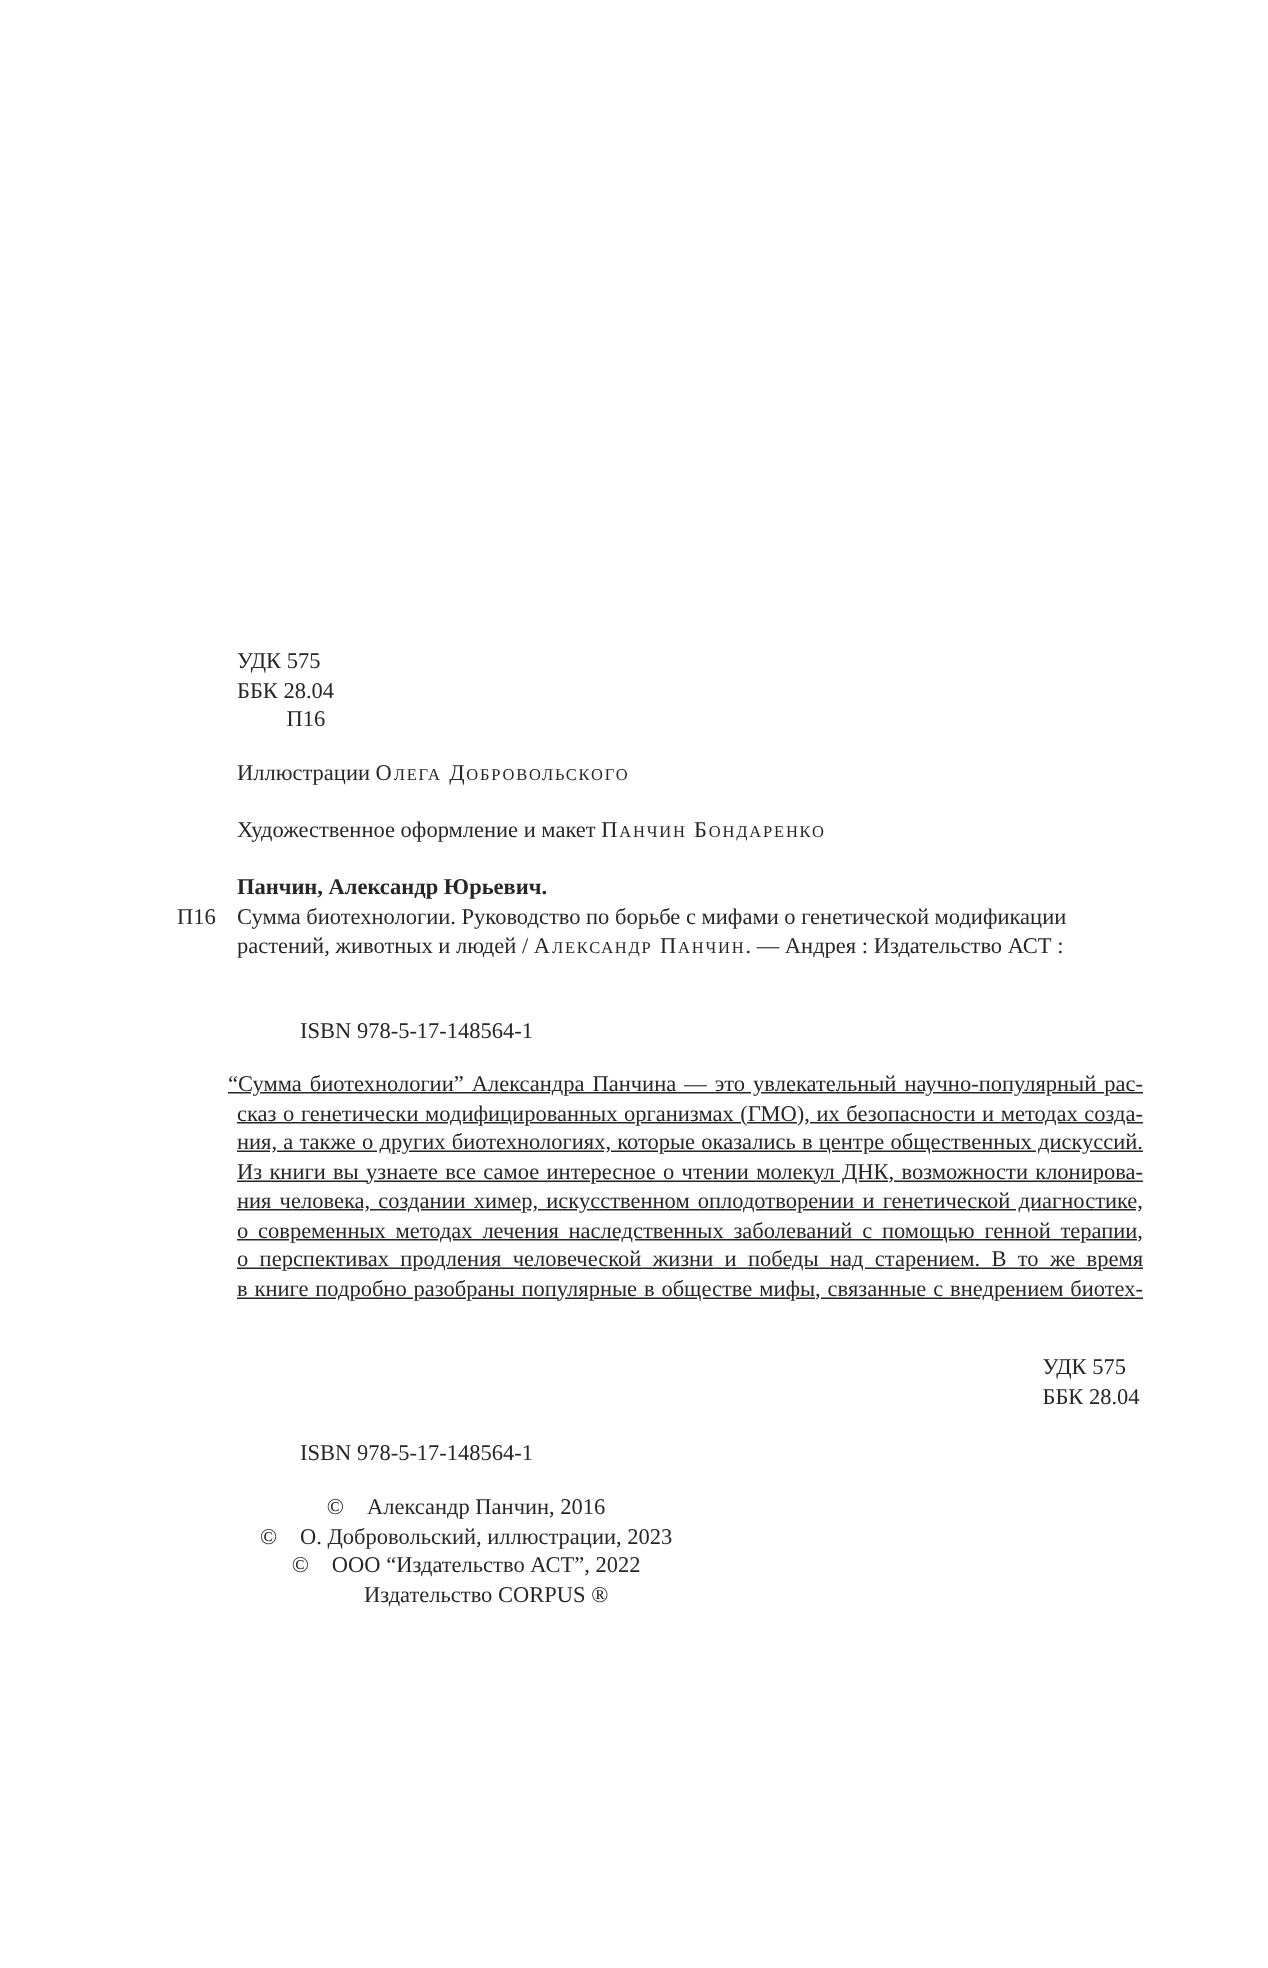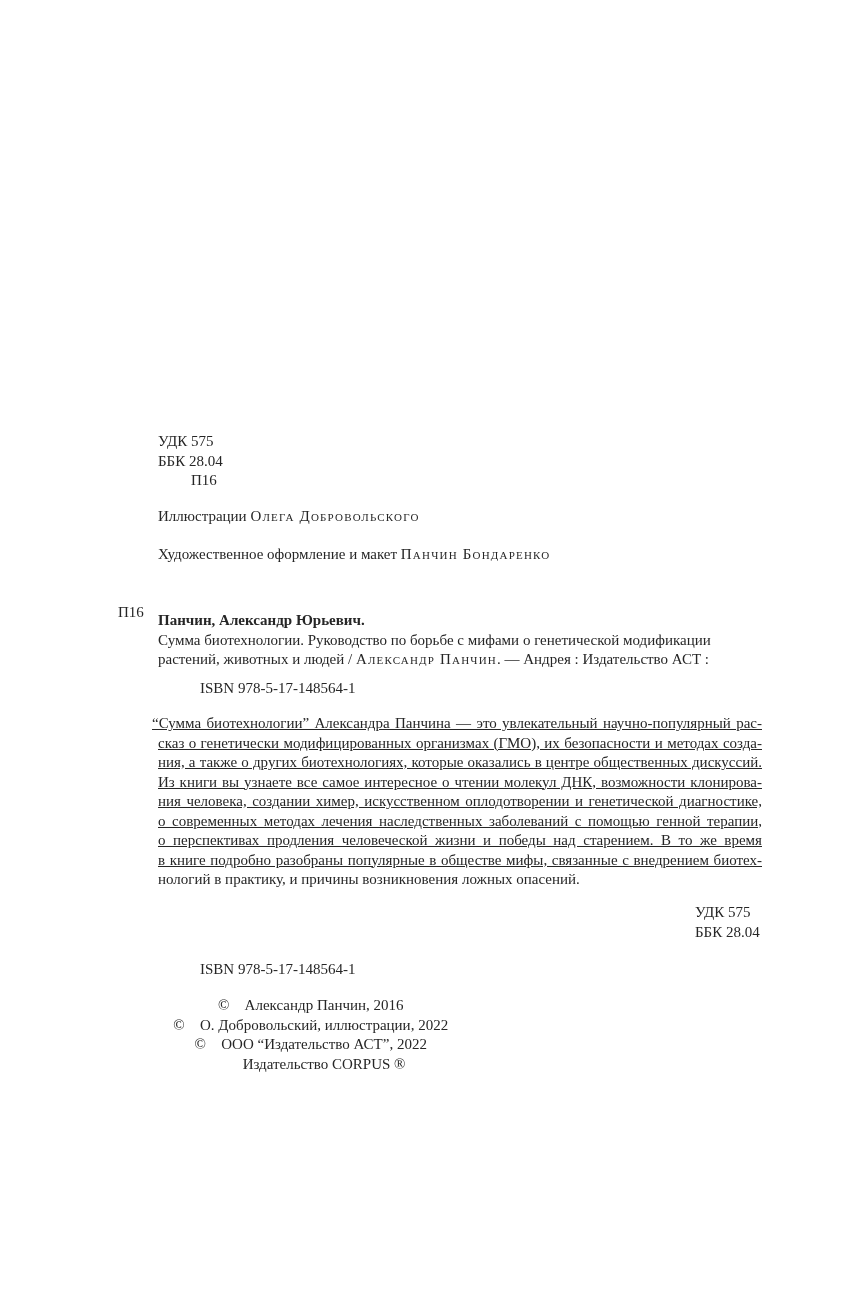--- a/index.html
+++ b/index.html
@@ -24,46 +24,45 @@
   <span class="line" style="padding-left:33px;">П16</span>
 </div>
 
 <div class="abs" style="left:158px; top:507px;">
   <span>Иллюстрации </span><span class="sc">Олега Добровольского</span>
 </div>
 <div class="abs" style="left:158px; top:545px;">
   <span>Художественное оформление и макет </span><span class="sc">Панчин Бондаренко</span>
 </div>
 
-<div class="abs" style="left:158px; top:583px;margin-top:28px;">
+<div class="abs" style="left:158px; top:583px;">
   <span class="line bold">Панчин, Александр Юрьевич.</span>
   <span class="line">Сумма биотехнологии. Руководство по борьбе с мифами о генетической модификации</span>
   <span class="line"><span>растений, животных и людей / </span><span class="sc">Александр Панчин</span><span>. — Андрея : Издательство АСТ :</span></span>
 </div>
 <div class="abs" style="left:118px; top:602.5px;">П16</div>
 
 <div class="abs" style="left:200px; top:679px;">ISBN 978-5-17-148564-1</div>
 
 <div style="position:absolute; left:158px; top:714px; width:604px; line-height:19.5px;">
   <span class="just" style="margin-left:-6px;">“Сумма биотехнологии” Александра Панчина — это увлекательный научно-популярный рас-</span>
   <span class="just">сказ о генетически модифицированных организмах (ГМО), их безопасности и методах созда-</span>
   <span class="just">ния, а также о других биотехнологиях, которые оказались в центре общественных дискуссий.</span>
   <span class="just">Из книги вы узнаете все самое интересное о чтении молекул ДНК, возможности клонирова-</span>
   <span class="just">ния человека, создании химер, искусственном оплодотворении и генетической диагностике,</span>
   <span class="just">о современных методах лечения наследственных заболеваний с помощью генной терапии,</span>
   <span class="just">о перспективах продления человеческой жизни и победы над старением. В то же время</span>
   <span class="just">в книге подробно разобраны популярные в обществе мифы, связанные с внедрением биотех-</span>
-  <span class="justlast">нологий в практику, и причины возникновения ложных опасений.</span>
 </div>
 
 <div class="abs" style="left:695px; top:903px;">
   <span class="line">УДК 575</span>
   <span class="line">ББК 28.04</span>
 </div>
 
 <div class="abs" style="left:200px; top:960px;">ISBN 978-5-17-148564-1</div>
 
 <div class="abs" style="left:158px; top:996px;text-align:center;">
   <div><span style="display:inline-block; width:42px;">©</span><span>Александр Панчин, 2016</span></div>
-  <div><span style="display:inline-block; width:42px;">©</span><span>О. Добровольский, иллюстрации, 2022</span></div>
+  <div><span style="display:inline-block; width:42px;">©</span><span>О. Добровольский, иллюстрации, 2023</span></div>
   <div><span style="display:inline-block; width:42px;">©</span><span>ООО “Издательство АСТ”, 2022</span></div>
   <div><span style="display:inline-block; width:42px;"></span><span>Издательство CORPUS ®</span></div>
 </div>
 
 </body></html>

